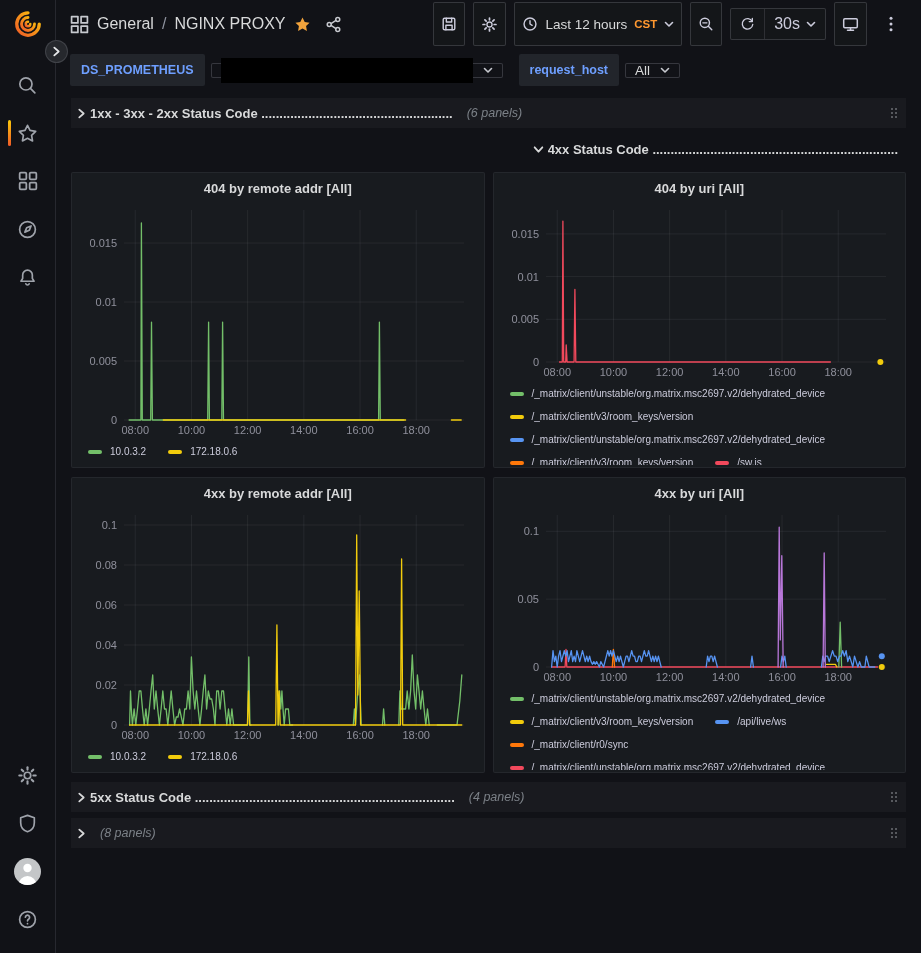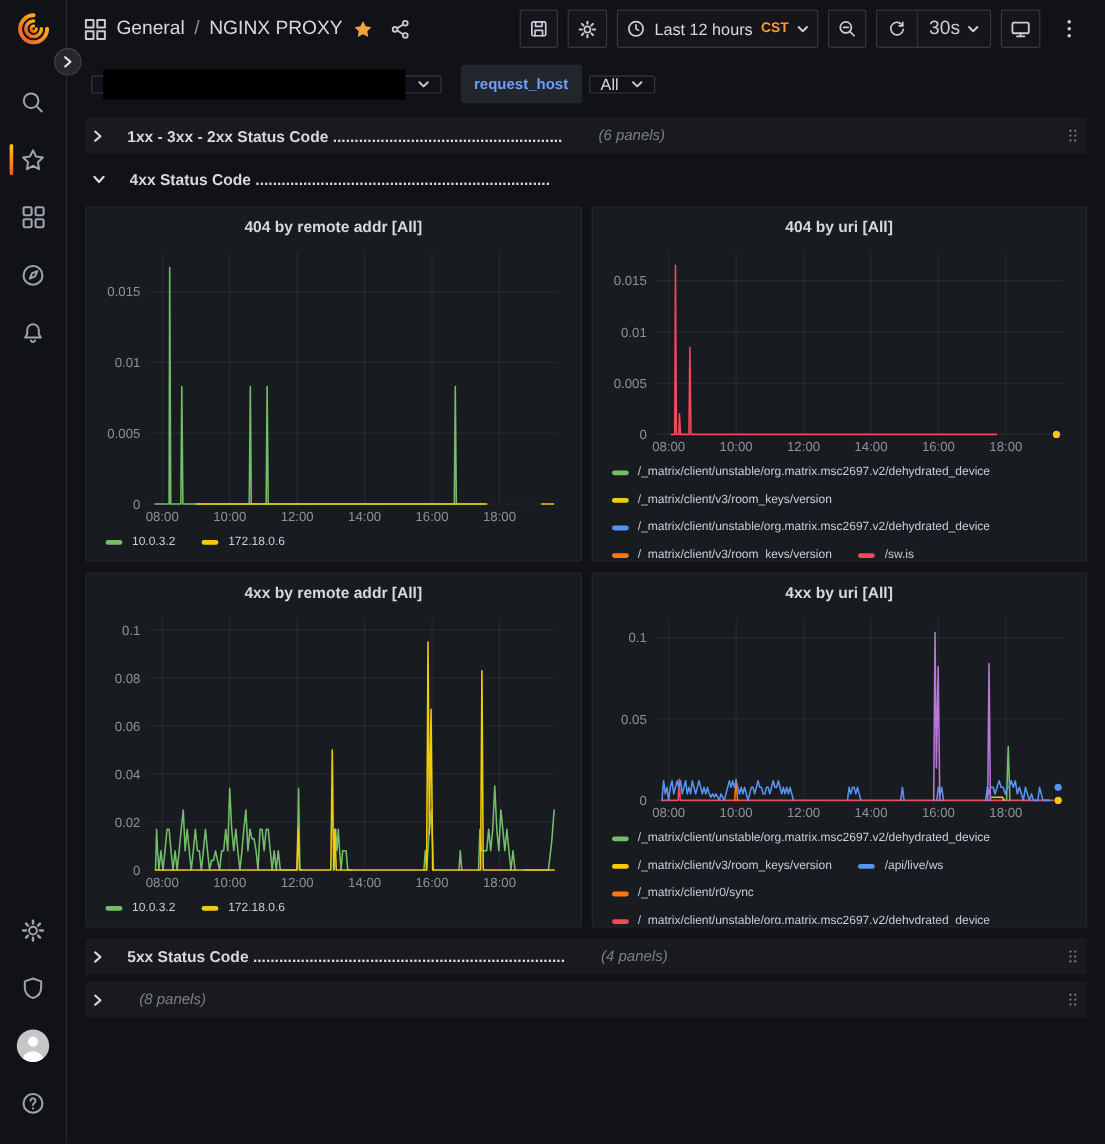--- a/index.html
+++ b/index.html
@@ -44,21 +44,21 @@
   .main { flex:1; display:flex; flex-direction:column; min-width:0; }
 
   .topbar { height:48px; display:flex; align-items:center; padding:0 14px 0 14px; gap:8px; }
   .crumbs { display:flex; align-items:center; gap:8px; font-size:16px; color:#d8d9da; }
   .crumb { cursor:pointer; }
   .crumb-sep { color:#8e929e; }
   .fav-star { color:#f2a33c; cursor:pointer; display:flex; }
   .share-ic { color:#c7c9cf; cursor:pointer; display:flex; margin-left:6px; }
   .topbar-right { margin-left:auto; display:flex; align-items:center; gap:8px; }
   .tbtn {
-    height:32px; min-width:32px; padding:0 7px; display:flex; align-items:center; justify-content:center;
+    height:44px; min-width:32px; padding:0 7px; display:flex; align-items:center; justify-content:center;
     gap:7px; background:#141619; border:1px solid rgba(204,204,220,0.18); border-radius:2px;
     color:#ccccdc; cursor:pointer; font-size:13px;
   }
   .tbtn .lbl { color:#d8d9da; font-size:13.5px; }
   .tz { color:#ff9830; font-weight:700; font-size:11.5px; }
   .btn-group { display:flex; align-items:stretch; border:1px solid rgba(204,204,220,0.18); border-radius:2px; background:#141619; height:32px; }
   .btn-group .seg { display:flex; align-items:center; gap:6px; padding:0 9px; cursor:pointer; }
   .btn-group .seg + .seg { border-left:1px solid rgba(204,204,220,0.14); }
   .kebab { border:none; background:transparent; padding:0 4px; }
 
@@ -72,22 +72,22 @@
     height:15px; display:flex; align-items:center; gap:10px; padding:0 9px; margin-left:6px;
     background:#111217; border:1px solid rgba(204,204,220,0.2); border-radius:2px; cursor:pointer;
   }
   .redacted { width:252px; height:25px; background:#000; }
   .gap16 { width:16px; }
   .allsel { color:#d8d9da; font-size:13.5px; }
 
   
   .dash { flex:1; padding:4px 15px 0; overflow:hidden; }
   .rowhdr {
-    height:30px; display:flex; align-items:center; gap:20px; padding:0 8px 0 6px;
-    cursor:pointer; margin-bottom:6px;
+    height:30px; display:flex; align-items:center; gap:4px; padding:0 8px 0 6px;
+    cursor:pointer; margin-bottom:6px;justify-content:flex-end;
   }
   .rowhdr.collapsed { background:rgba(204,204,220,0.045); }
   .row-title { font-size:13px; font-weight:700; color:#d8d9da; white-space:nowrap; overflow:hidden; }
   .row-count { font-size:12.5px; font-style:italic; color:#7b8087; margin-left:10px; white-space:nowrap; }
   .row-chevron { color:#d8d9da; display:flex; flex:0 0 auto; }
   .drag-handle { margin-left:auto; display:grid; grid-template-columns:repeat(2,4px); grid-auto-rows:4px; opacity:0.55; flex:0 0 auto; }
   .drag-handle i { width:2px; height:2px; border-radius:50%; background:#b0b3ba; margin:1px; }
   .rowhdr.expanded { margin-bottom:8px; margin-top:2px; }
 
   .grid2 { display:grid; grid-template-columns:1fr 1fr; gap:8px; margin-bottom:9px; }
@@ -300,20 +300,21 @@
           <svg width="4" height="16" viewBox="0 0 4 16" fill="#ccccdc">
             <circle cx="2" cy="2.2" r="1.5"></circle>
               <circle cx="2" cy="8" r="1.5"></circle>
               <circle cx="2" cy="13.8" r="1.5"></circle>
           </svg>
         </div>
       </div>
     </div>
 
     <div class="submenu">
+      <div class="chip-label">DS_PROMETHEUS</div>
       <div class="varsel">
         <div class="redacted"></div>
         <svg width="10" height="7" viewBox="0 0 10 7" class="icon-stroke" style="color:#c7c9cf">
           <polyline points="1.5,1.5 5,5 8.5,1.5"></polyline>
         </svg>
       </div>
       <div class="gap16"></div>
       <div class="chip-label">request_host</div>
       <div class="varsel">
         <span class="allsel">All</span>

